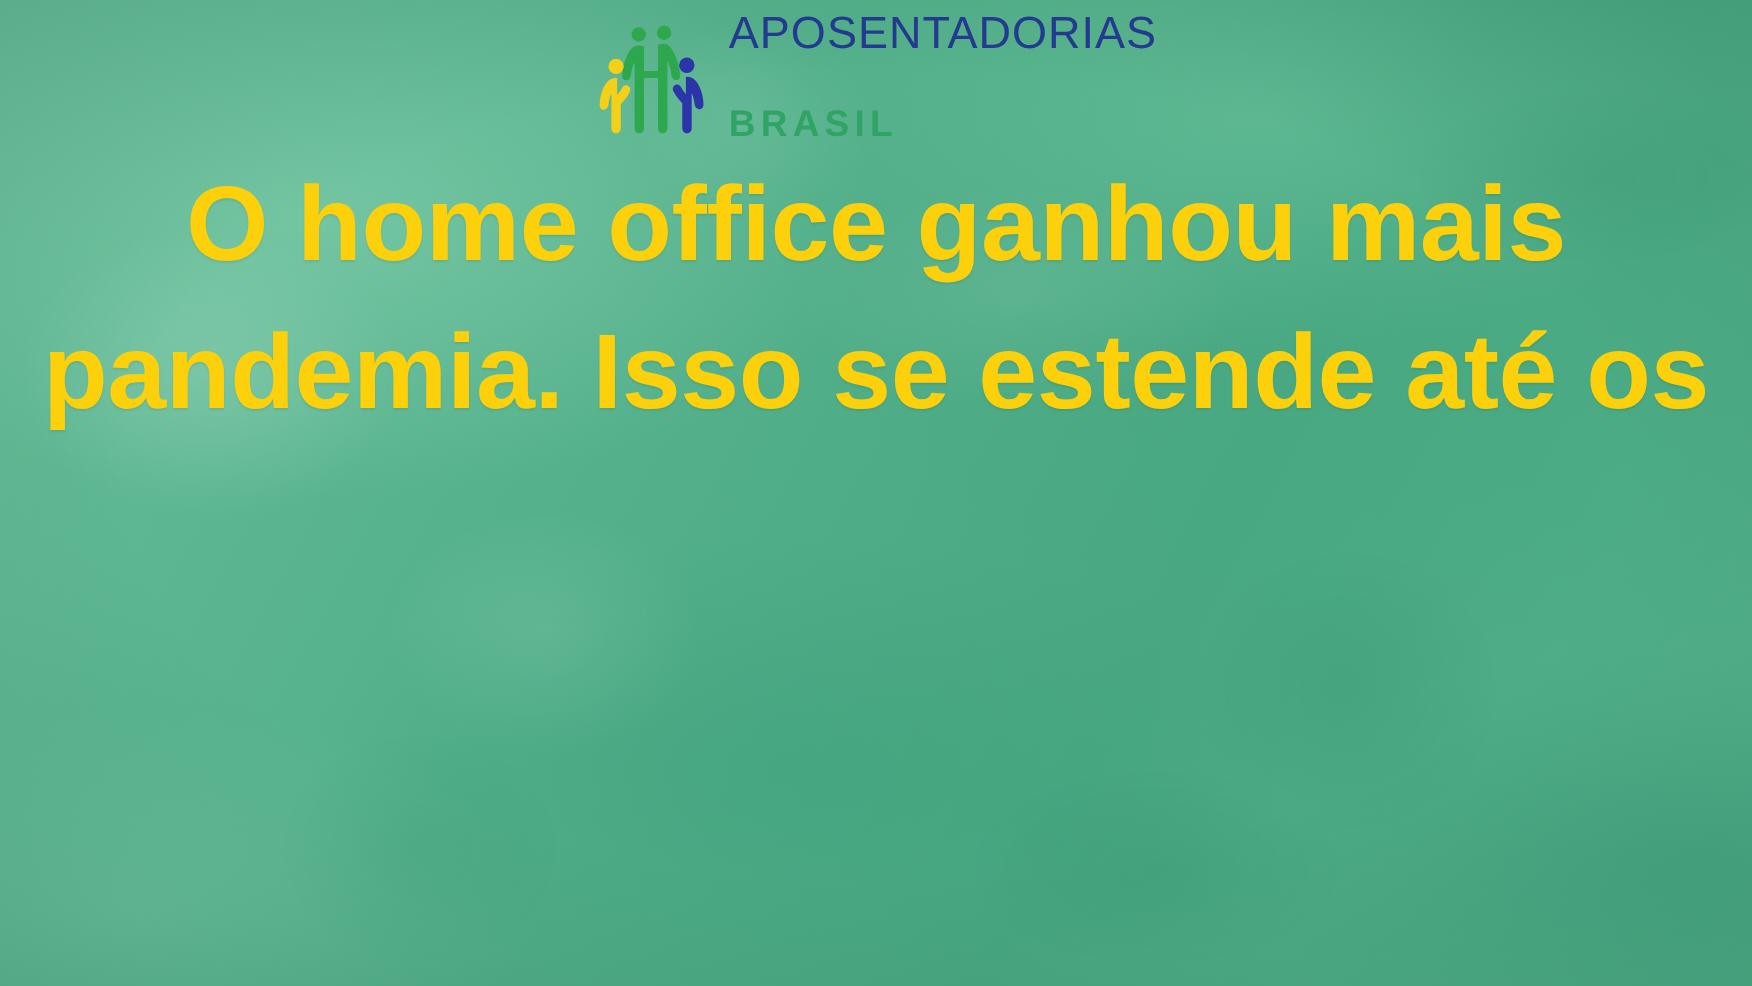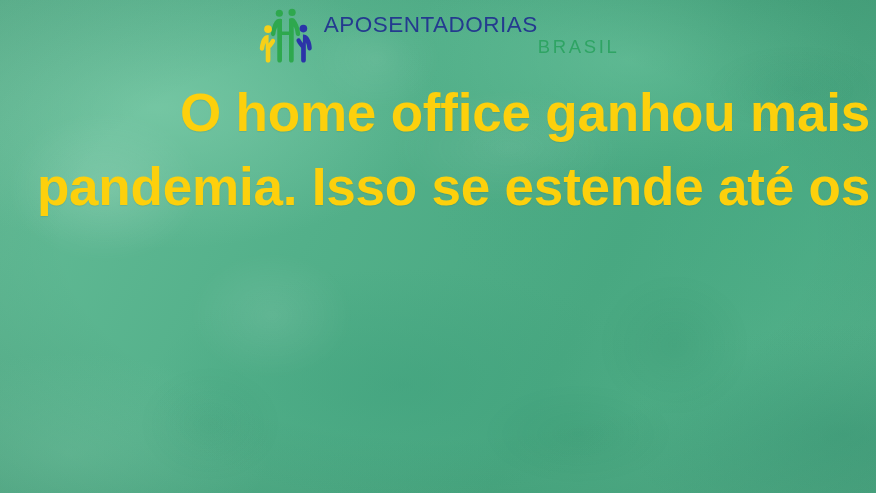--- a/index.html
+++ b/index.html
@@ -63,47 +63,46 @@
     top: 6px;
     left: 0;
     right: 0;
     display: flex;
     justify-content: center;
     align-items: center;
     gap: 9px;
     z-index: 4;
   }
   .logo-mark { width: 58px; height: 58px; display:block; flex:0 0 auto; }
-  .logo-words { display:flex; justify-content:center; line-height:1; }
+  .logo-words { display:flex; flex-direction:column; justify-content:center; line-height:1; }
   .logo-title {
     font-size: 22.5px;
     letter-spacing: .5px;
     color: #243a8f;
     font-weight: 400;
     white-space: nowrap;
   }
   .logo-sub {
     margin-top: 24px;
     font-size: 18.5px;
     letter-spacing: 2.6px;
     color: #2fa464;
-    font-weight: 400;
+    font-weight: 700;
     white-space: nowrap;
-    text-align: right;
   }
 
   
   .headline {
     position: absolute;
     top: 76px;
     left: 0;
     right: 0;
     z-index: 3;
     padding: 0 6px;
-    text-align: right;
+    text-align: center;
     color: #FDD00C;
     font-weight: 700;
     font-size: 53px;
     line-height: 74px;
     letter-spacing: -0.2px;
     text-shadow: 0 1px 1px rgba(0,70,45,0.10);
   }
   .headline .ln { display:block; white-space: nowrap; }
 </style>
 </head>

